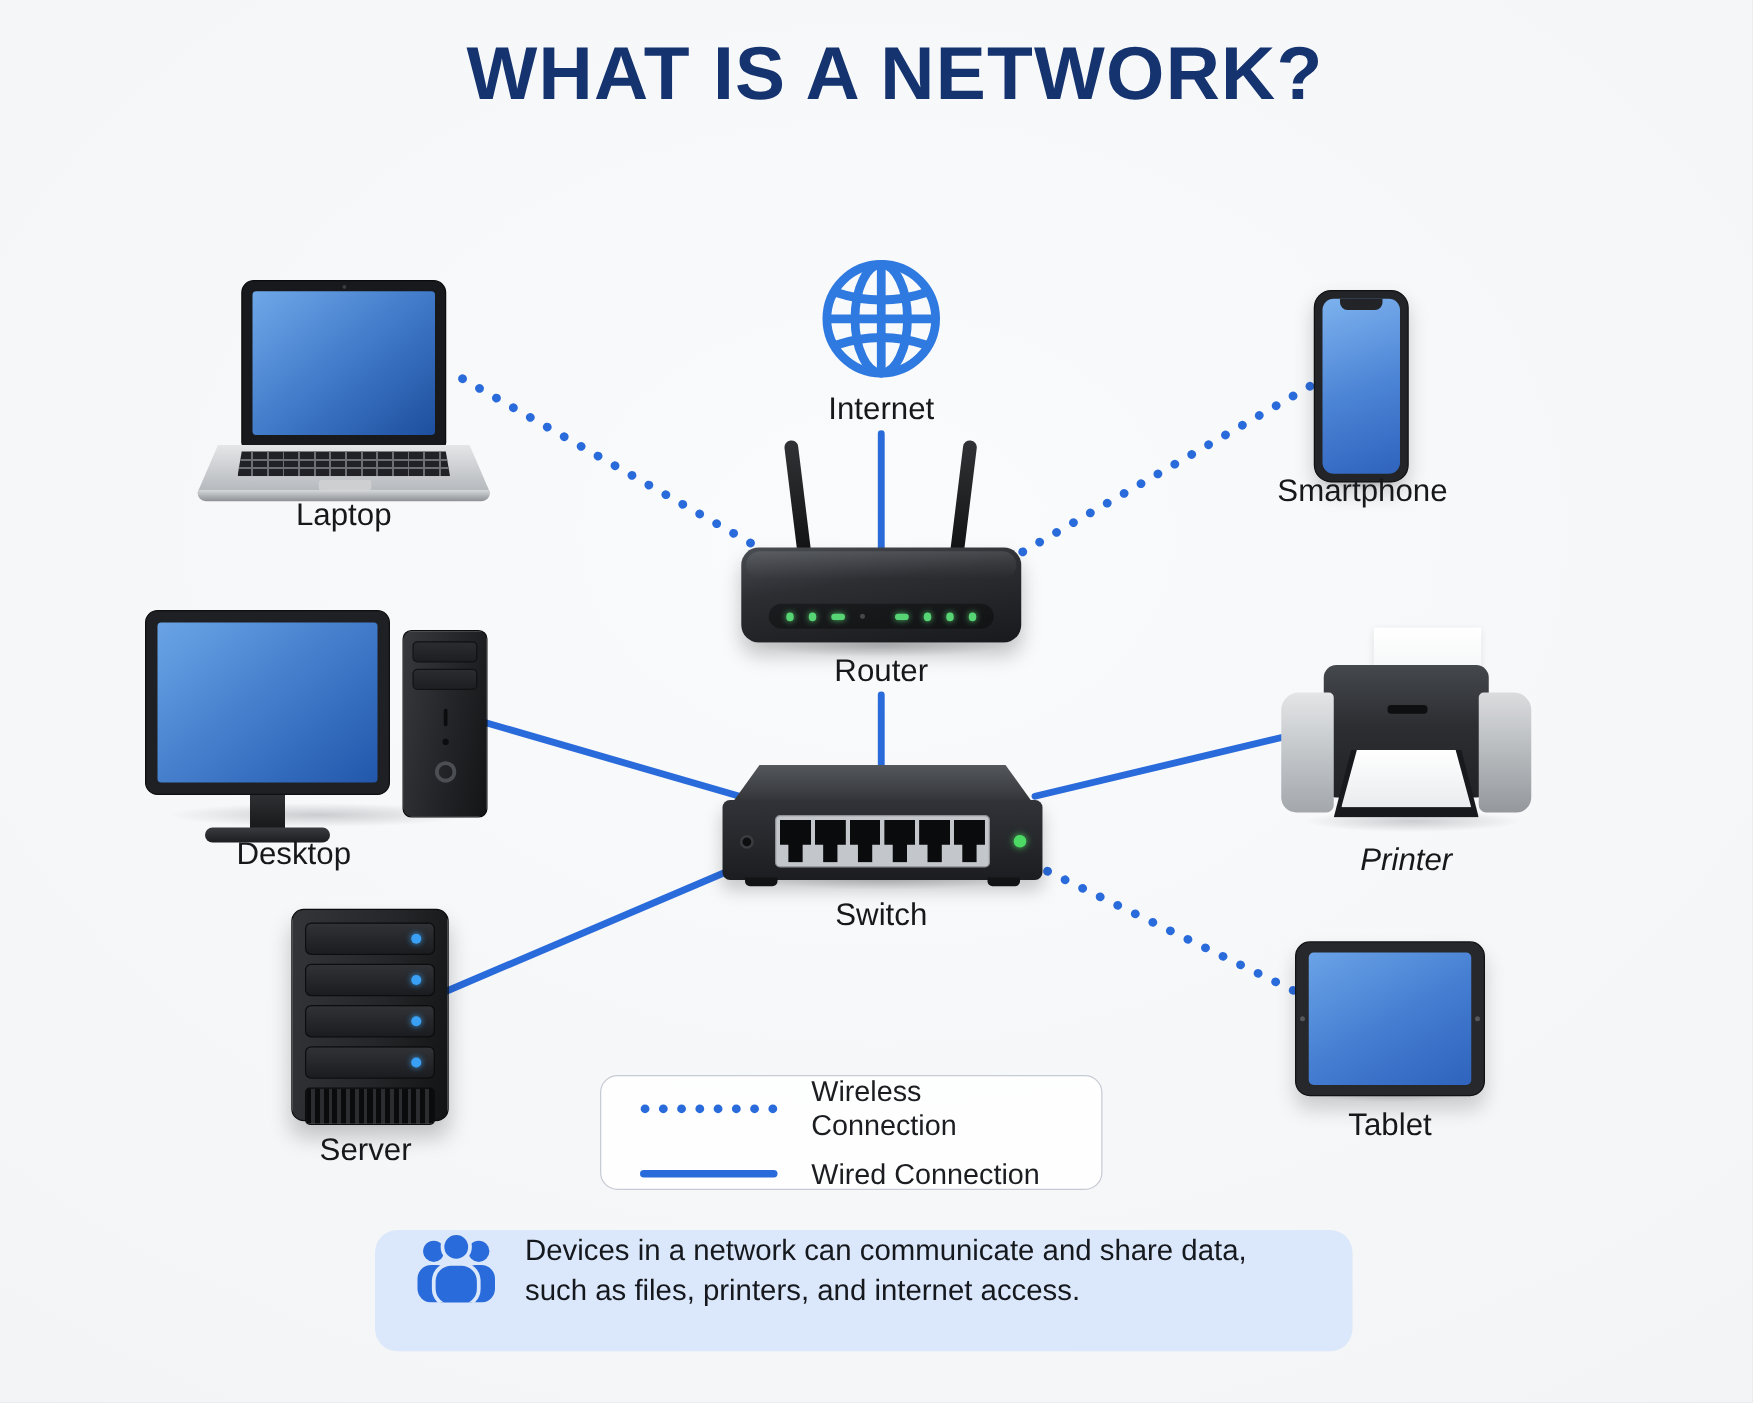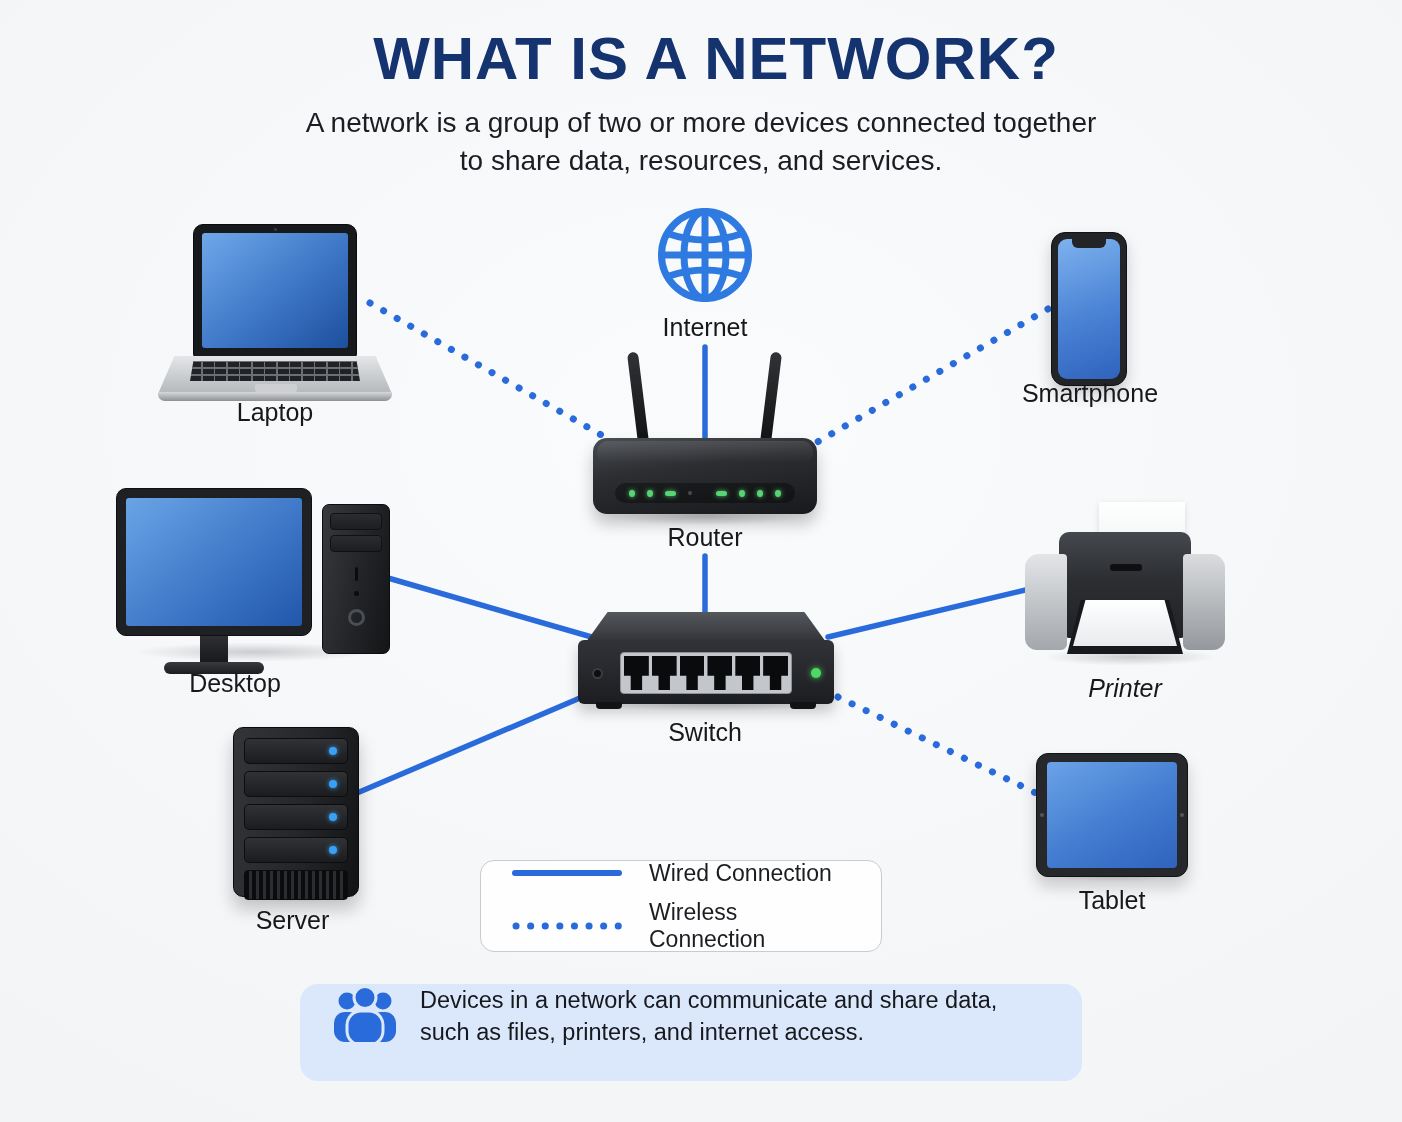--- a/index.html
+++ b/index.html
@@ -149,24 +149,20 @@
     background:var(--callout-bg,#dbe7fa); border-radius:18px; display:flex; }
   .callout-icon { margin-left:32px; flex:0 0 66px; }
   .callout-text { margin-left:22px; font-size:23.5px; line-height:32px; color:#15181d; }
 </style>
 </head>
 <body>
 
 <div class="canvas">
 
   <div class="title">WHAT IS A NETWORK?</div>
-  <div class="subtitle">
-    <div>A network is a group of two or more devices connected together</div>
-    <div>to share data, resources, and services.</div>
-  </div>
 
   <svg class="connections" width="1402" height="1122" viewBox="0 0 1402 1122">
     <line class="wire" x1="705" y1="347" x2="705" y2="442"></line>
     <line class="wire" x1="705" y1="556" x2="705" y2="622"></line>
     <line class="wire" x1="388" y1="578" x2="602" y2="640"></line>
     <line class="wire" x1="357" y1="793" x2="594" y2="692"></line>
     <line class="wire" x1="828" y1="637" x2="1038" y2="587"></line>
     <line class="wless" x1="370" y1="303" x2="626" y2="449"></line>
     <line class="wless" x1="1048" y1="309" x2="800" y2="452"></line>
     <line class="wless" x1="838" y1="697" x2="1038" y2="794"></line>
@@ -303,29 +299,29 @@
       <div class="tablet-screen"></div>
       <div class="tablet-cam cl"></div>
       <div class="tablet-cam cr"></div>
     </div>
   </div>
   <div class="dev-label" style="left:1036px; top:886px; width:152px;">Tablet</div>
 
   <div class="legend">
     <div class="legend-row">
       <svg class="legend-sample" width="112" height="10" viewBox="0 0 112 10">
+        <line x1="5" y1="5" x2="108" y2="5" stroke="var(--accent,#2a6bdb)" stroke-width="7" stroke-linecap="round" stroke-dasharray="0.1 14.5"></line>
+      </svg>
+      <span class="legend-text">Wireless Connection</span>
+    </div>
+    <div class="legend-row">
+      <svg class="legend-sample" width="112" height="10" viewBox="0 0 112 10">
         <line x1="4" y1="5" x2="108" y2="5" stroke="var(--accent,#2a6bdb)" stroke-width="6" stroke-linecap="round"></line>
       </svg>
       <span class="legend-text">Wired Connection</span>
-    </div>
-    <div class="legend-row">
-      <svg class="legend-sample" width="112" height="10" viewBox="0 0 112 10">
-        <line x1="5" y1="5" x2="108" y2="5" stroke="var(--accent,#2a6bdb)" stroke-width="7" stroke-linecap="round" stroke-dasharray="0.1 14.5"></line>
-      </svg>
-      <span class="legend-text">Wireless Connection</span>
     </div>
   </div>
 
   <div class="callout">
     <svg class="callout-icon" width="66" height="58" viewBox="0 0 66 58">
       <g fill="var(--accent,#2a6bdb)">
         <circle cx="15" cy="17" r="8.5"></circle>
         <rect x="2" y="28" width="26" height="30" rx="11"></rect>
         <circle cx="51" cy="17" r="8.5"></circle>
         <rect x="38" y="28" width="26" height="30" rx="11"></rect>

